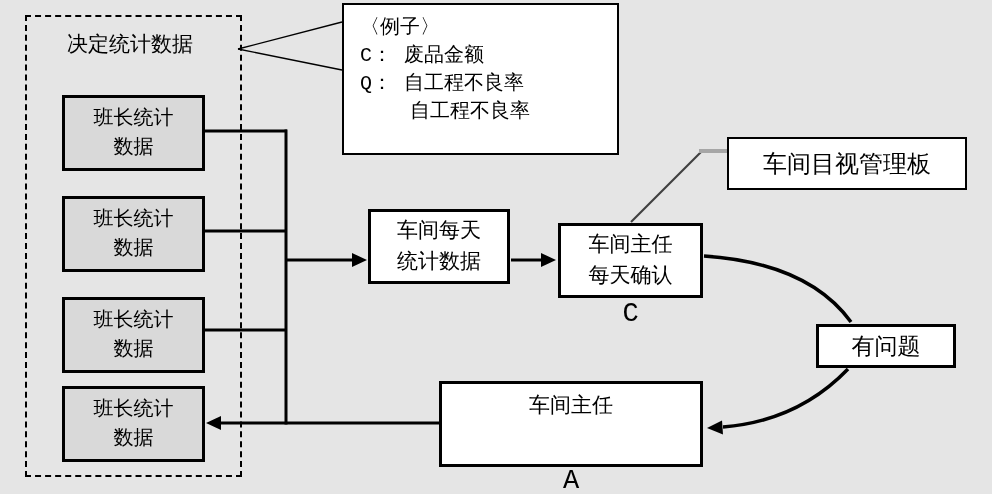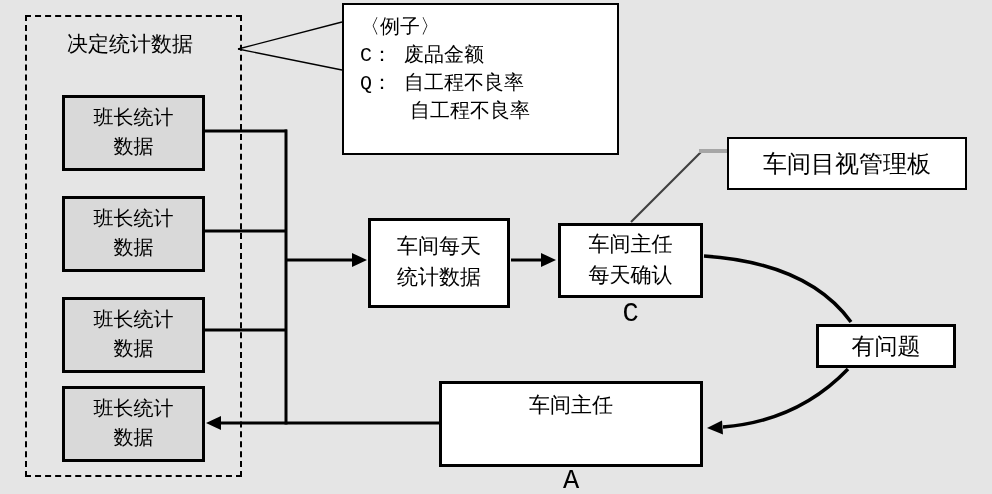--- a/index.html
+++ b/index.html
@@ -23,21 +23,21 @@
   .gray-box{
     left:62px;width:143px;height:76px;background:#d9d9d9;border:3px solid #000;
     font-size:20px;line-height:29px;
   }
   .example-box{
     left:342px;top:3px;width:277px;height:152px;border:2px solid #000;
     align-items:flex-start;justify-content:flex-start;flex-direction:column;
     text-align:left;padding:9px 10px 0 16px;font-size:20px;line-height:28px;
   }
   .mid-box{border:3.5px solid #000;font-size:21px;line-height:31px;}
-  .daily-stats{left:368px;top:218px;width:142px;height:90px;}
+  .daily-stats{left:368px;top:209px;width:142px;height:75px;}
   .daily-confirm{left:558px;top:223px;width:145px;height:75px;}
   .visual-board{
     left:727px;top:137px;width:240px;height:53px;border:2px solid #000;
     font-size:24px;
   }
   .problem-box{left:816px;top:324px;width:140px;height:44px;border:3px solid #000;
     font-size:23px;}
   .instruct-box{
     left:439px;top:381px;width:264px;height:86px;border:3px solid #000;
     flex-direction:column;justify-content:space-between;font-size:21px;

